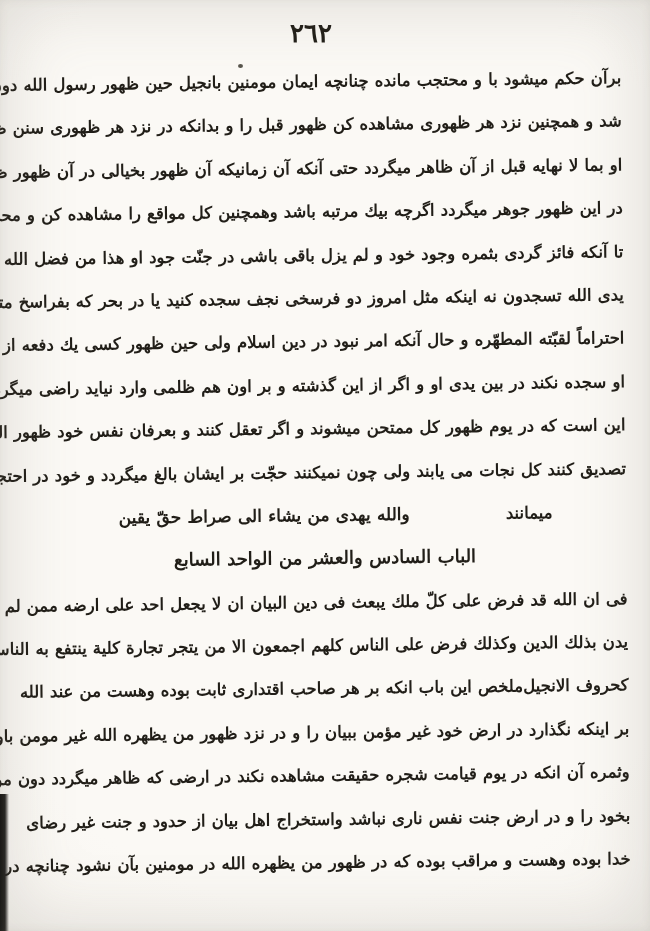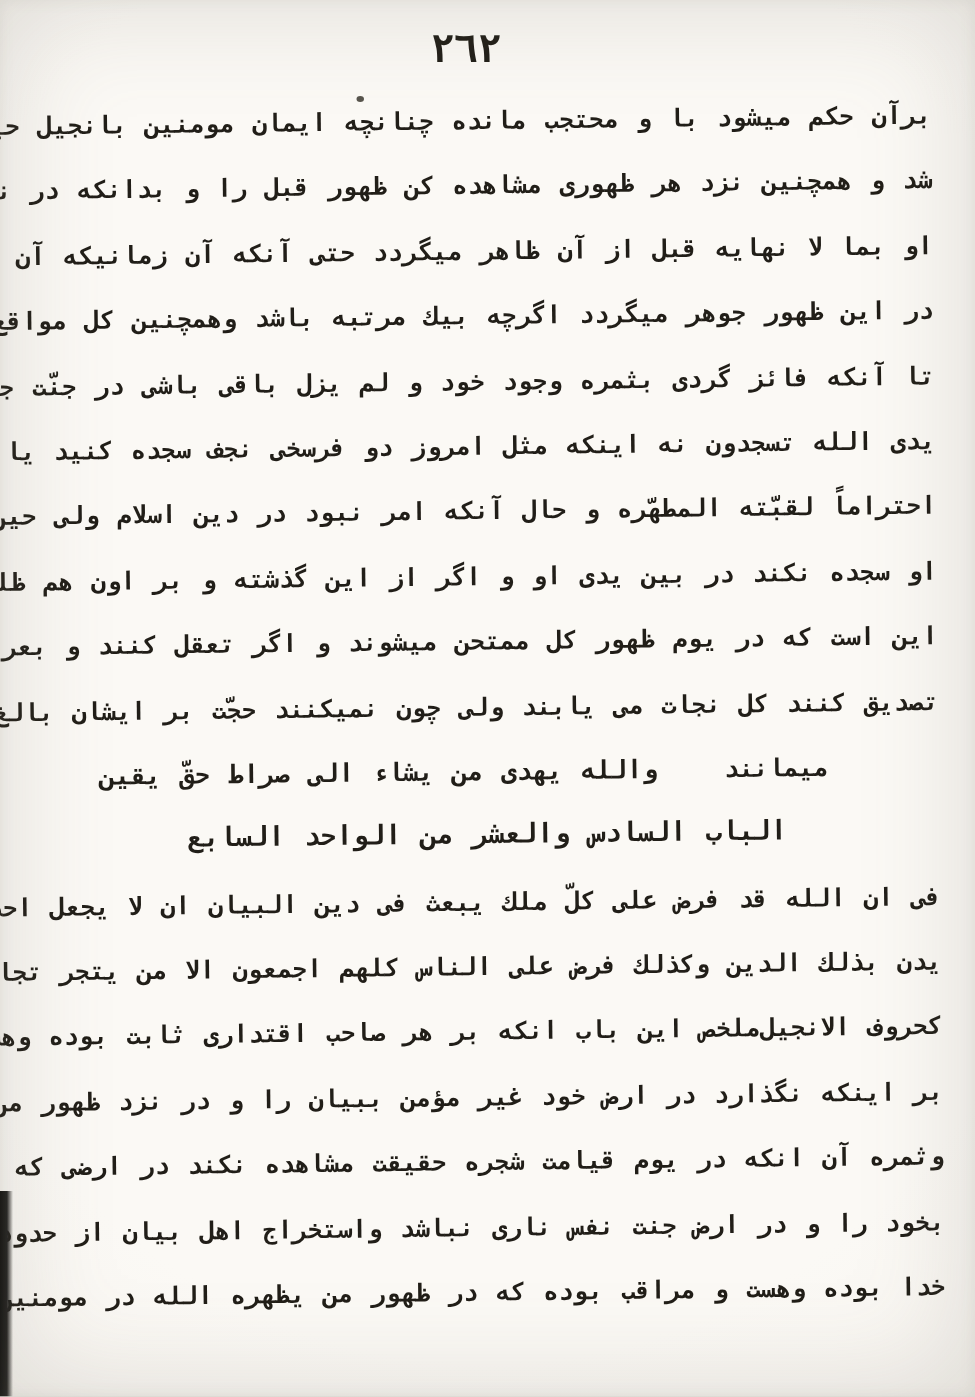--- a/index.html
+++ b/index.html
@@ -6,21 +6,21 @@
     --ink:#211e18;
     --paper:#faf8f3;
   }
   html,body{margin:0;padding:0;}
   body{width:650px;height:931px;overflow:hidden;background:#d8d5cd;}
   .page{
     position:relative;
     width:650px;height:931px;
     overflow:hidden;
     direction:rtl;
-    font-family:Liberation Mono, monospace;
+    font-family:Liberation Serif, serif;
     background:radial-gradient(ellipse 130% 105% at 50% 45%,
       #fbf9f5 50%, #f6f3ee 75%, #edeae3 92%, #e2dfd7 100%);
   }
   .page::after{
     content:"";
     position:absolute;inset:0;
     box-shadow:inset 0 0 70px 8px rgba(110,104,92,0.18),
                inset 0 0 10px rgba(110,104,92,0.10);
     pointer-events:none;
   }

